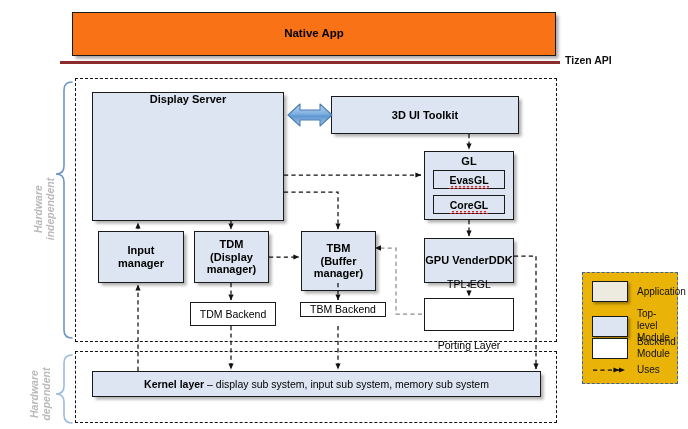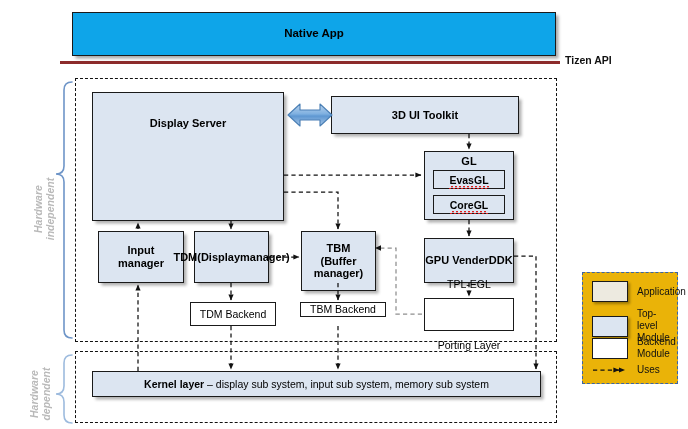--- a/index.html
+++ b/index.html
@@ -5,21 +5,21 @@
   html,body{margin:0;padding:0;background:#ffffff;}
   body{width:688px;height:429px;position:relative;overflow:hidden;
        font-family:"Liberation Sans","DejaVu Sans",sans-serif;
        -webkit-font-smoothing:antialiased;}
   #stage{position:absolute;left:0;top:0;width:688px;height:429px;}
 
   
   .box{position:absolute;box-sizing:border-box;display:flex;
        align-items:center;justify-content:center;text-align:center;
        color:#000;line-height:1.15;}
-  .app-box{background:#0ea5e9;border:1.3px solid #1a1a1a;
+  .app-box{background:#f97316;border:1.3px solid #1a1a1a;
            box-shadow:2.5px 2.5px 3px rgba(0,0,0,.35);
            font-weight:bold;font-size:11.5px;}
   .mod-box{background:#DCE5F1;border:1.2px solid #1a1a1a;
            box-shadow:2.5px 2.5px 3px rgba(0,0,0,.32);
            font-weight:bold;font-size:11px;}
   .back-box{background:#ffffff;border:1.2px solid #1a1a1a;
             font-size:10.5px;font-weight:normal;text-align:right;}
   .sub-box{position:absolute;box-sizing:border-box;background:#DCE5F1;
            border:1.2px solid #1a1a1a;display:flex;align-items:center;
            justify-content:center;font-size:10.5px;font-weight:bold;color:#000;}
@@ -87,21 +87,21 @@
   <div class="rot-label" style="left:-16px;top:197px;width:120px;">
     <span>Hardware</span><br>
     <span>independent</span>
   </div>
   <div class="rot-label" style="left:-20px;top:382px;width:120px;">
     <span>Hardware</span><br>
     <span>dependent</span>
   </div>
 
   <div class="box mod-box" style="left:92px;top:92px;width:192px;height:129px;
-              align-items:flex-start;padding-top:24px;">
+              align-items:flex-start;padding-top:0;">
     <span>Display Server</span>
   </div>
 
   <div class="box mod-box" style="left:331px;top:96px;width:188px;height:38px;">
     <span>3D UI Toolkit</span>
   </div>
 
   <div class="box mod-box" style="left:424px;top:151px;width:90px;height:69px;
               align-items:flex-start;padding-top:3px;">
     <span>GL</span>
@@ -111,21 +111,21 @@
   </div>
   <div class="sub-box" style="left:433px;top:195px;width:72px;height:19px;">
     <span class="squiggle">CoreGL</span>
   </div>
 
   <div class="box mod-box" style="left:98px;top:231px;width:86px;height:52px;flex-direction:column;">
     <span>Input</span>
     <span>manager</span>
   </div>
 
-  <div class="box mod-box" style="left:194px;top:231px;width:75px;height:52px;flex-direction:row;">
+  <div class="box mod-box" style="left:194px;top:231px;width:75px;height:52px;flex-direction:column;">
     <span>TDM</span>
     <span>(Display</span>
     <span>manager)</span>
   </div>
 
   <div class="box mod-box" style="left:301px;top:231px;width:75px;height:60px;flex-direction:column;">
     <span>TBM</span>
     <span>(Buffer</span>
     <span>manager)</span>
   </div>

